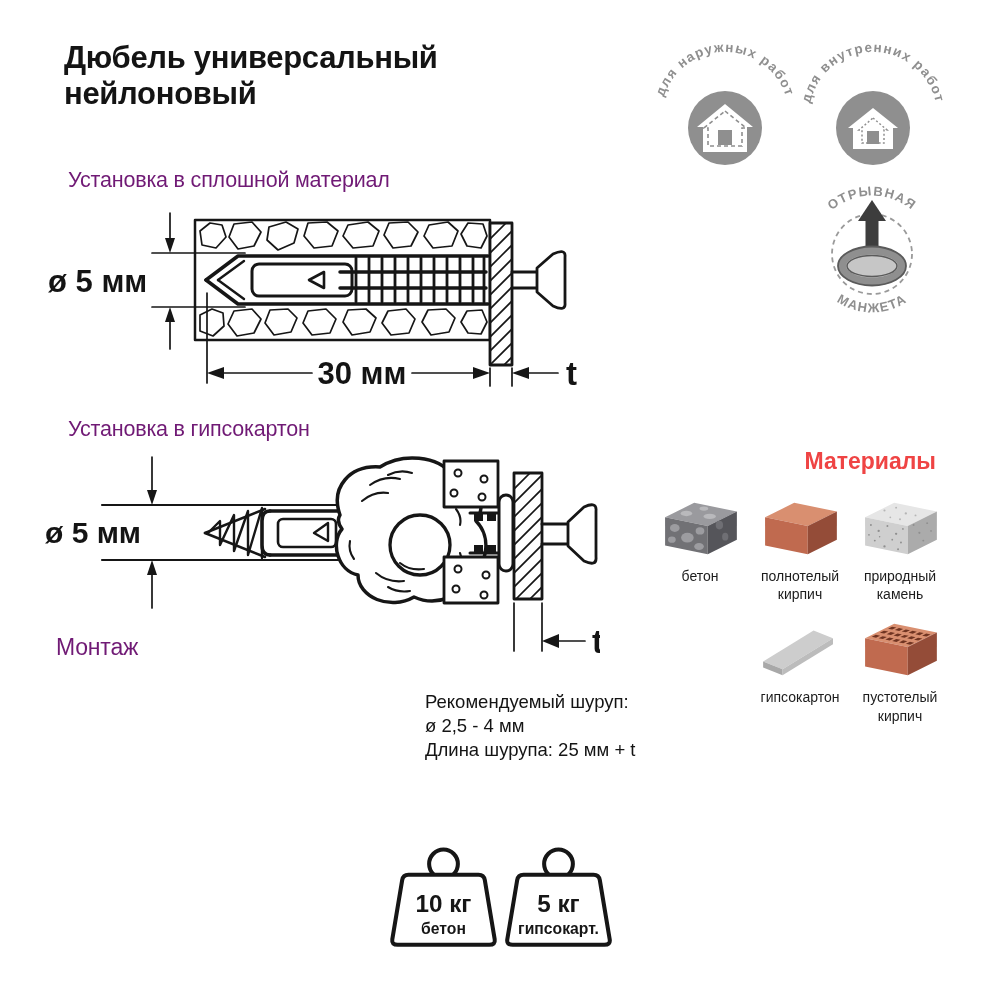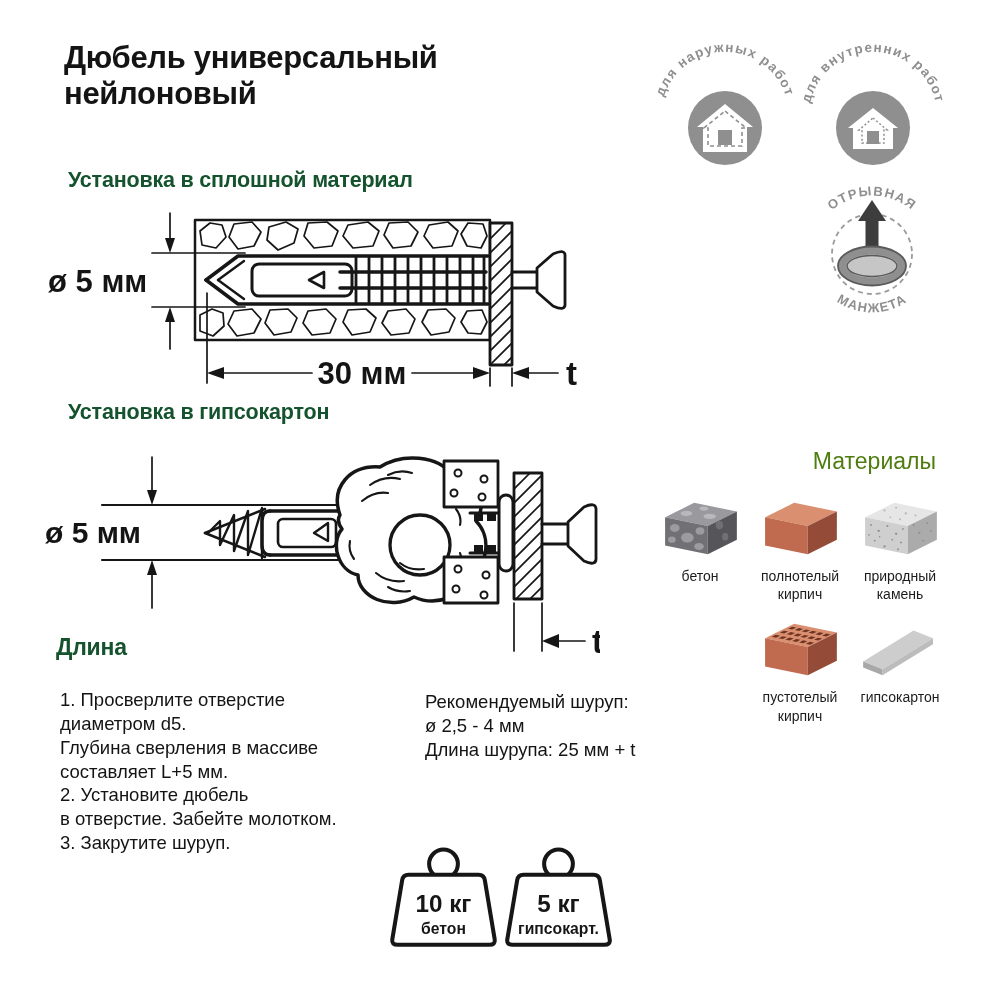--- a/index.html
+++ b/index.html
@@ -6,34 +6,34 @@
   .page{
     position:relative;width:1000px;height:1000px;background:#ffffff;overflow:hidden;
     font-family:"Liberation Sans", sans-serif;color:#161616;
   }
   .abs{position:absolute;}
   .page-title{
     left:64px;top:40px;width:420px;
     font-size:31px;font-weight:bold;line-height:1.17;letter-spacing:-0.3px;color:#141414;
   }
   .section-heading{
-    font-size:21.5px;font-weight:bold;color:#14532d;letter-spacing:-0.2px;
+    font-size:21.5px;font-weight:normal;color:#701a75;letter-spacing:-0.2px;
   }
   .h-solid{left:68px;top:168px;}
-  .h-drywall{left:68px;top:400px;}
+  .h-drywall{left:68px;top:417px;}
   .h-montage{left:56px;top:634px;font-size:23px;}
   .steps,.screw-note{
     font-size:18.5px;line-height:1.29;color:#141414;white-space:pre-line;
   }
   .steps{left:60px;top:688px;width:320px;}
   .screw-note{left:385px;top:690px;width:260px;margin-left:40px;}
   .weights-row{left:386px;top:846px;display:flex;}
   .materials-heading{
     left:656px;top:448px;width:280px;text-align:right;
-    font-size:23px;font-weight:normal;color:#4d7c0f;
+    font-size:23px;font-weight:bold;color:#ef4444;
   }
   .materials-grid{
     left:650px;top:496px;width:300px;
     display:grid;grid-template-columns:repeat(3,100px);row-gap:14px;
   }
   .mat-cell{display:flex;flex-direction:column;align-items:center;}
   .mat-icon{height:64px;display:flex;align-items:flex-end;}
   .mat-label{
     margin-top:7px;font-size:14px;line-height:1.3;text-align:center;color:#1c1c1c;
   }
@@ -311,28 +311,21 @@
     </g>
     <g fill="#161616">
       <polygon points="112,60 107,45 117,45"></polygon>
       <polygon points="112,115 107,130 117,130"></polygon>
       <polygon points="502,196 519,189 519,203"></polygon>
     </g>
     <text class="dim-text" x="5" y="98" font-size="30">ø 5 мм</text>
     <text class="dim-text" x="552" y="208" font-size="33">t</text>
   </svg>
 
-  <div class="abs section-heading h-montage">Длина</div>
-  <div class="abs steps">1. Просверлите отверстие
-диаметром d5.
-Глубина сверления в массиве
-составляет L+5 мм.
-2. Установите дюбель
-в отверстие. Забейте молотком.
-3. Закрутите шуруп.</div>
+  <div class="abs section-heading h-montage">Монтаж</div>
   <div class="abs screw-note">Рекомендуемый шуруп:
 ø 2,5 - 4 мм
 Длина шурупа: 25 мм + t</div>
 
   <div class="abs weights-row">
     <svg width="115" height="106" viewBox="0 0 128 118">
       <circle cx="64" cy="20" r="16" fill="#ffffff" stroke="#161616" stroke-width="4.5"></circle>
       <path d="M25,32 L103,32 Q109,32 110,38 L121,104 Q122,110 115,110 L13,110 Q6,110 7,104 L18,38 Q19,32 25,32 Z" fill="#ffffff" stroke="#161616" stroke-width="4.5" stroke-linejoin="round"></path>
       <text x="64" y="73" text-anchor="middle" font-size="27" font-weight="bold" fill="#161616">10 кг</text>
       <text x="64" y="98" text-anchor="middle" font-size="17.5" font-weight="bold" fill="#161616">бетон</text>
@@ -415,20 +408,31 @@
               <circle cx="74" cy="28" r="1"></circle>
           <circle cx="70" cy="46" r="1"></circle>
               <circle cx="78" cy="36" r="0.9"></circle>
         </g>
       </svg>
         </div>
       <div class="mat-label">природный камень</div>
     </div>
 
     <div class="mat-cell"></div>
+
+    <div class="mat-cell">
+      <div class="mat-icon">
+          <svg width="90" height="64" viewBox="0 0 92 66">
+        <polygon points="8,46 60,14 80,22 28,54" fill="#cdcdcd"></polygon>
+        <polygon points="8,46 28,54 28,60 8,52" fill="#a8a8a8"></polygon>
+        <polygon points="28,54 80,22 80,28 28,60" fill="#bcbcbc"></polygon>
+      </svg>
+        </div>
+      <div class="mat-label">гипсокартон</div>
+    </div>
 
     <div class="mat-cell">
       <div class="mat-icon">
           <svg width="90" height="64" viewBox="0 0 92 66">
         <polygon points="10,22 40,7 84,16 54,31" fill="#d98f70"></polygon>
         <polygon points="10,22 54,31 54,60 10,51" fill="#c06a4f"></polygon>
         <polygon points="54,31 84,16 84,45 54,60" fill="#944c38"></polygon>
         <g fill="#6f3422" transform="matrix(30,-15,44,9,10,22)">
           <rect x="0.14" y="0.06" width="0.14" height="0.10"></rect>
               <rect x="0.14" y="0.22" width="0.14" height="0.10"></rect>
@@ -446,26 +450,15 @@
               <rect x="0.70" y="0.22" width="0.14" height="0.10"></rect>
           <rect x="0.70" y="0.38" width="0.14" height="0.10"></rect>
               <rect x="0.70" y="0.54" width="0.14" height="0.10"></rect>
           <rect x="0.70" y="0.70" width="0.14" height="0.10"></rect>
               <rect x="0.70" y="0.86" width="0.14" height="0.10"></rect>
         </g>
       </svg>
         </div>
       <div class="mat-label">пустотелый кирпич</div>
     </div>
-
-    <div class="mat-cell">
-      <div class="mat-icon">
-          <svg width="90" height="64" viewBox="0 0 92 66">
-        <polygon points="8,46 60,14 80,22 28,54" fill="#cdcdcd"></polygon>
-        <polygon points="8,46 28,54 28,60 8,52" fill="#a8a8a8"></polygon>
-        <polygon points="28,54 80,22 80,28 28,60" fill="#bcbcbc"></polygon>
-      </svg>
-        </div>
-      <div class="mat-label">гипсокартон</div>
-    </div>
   </div>
 
 </div>
 
 </body></html>

